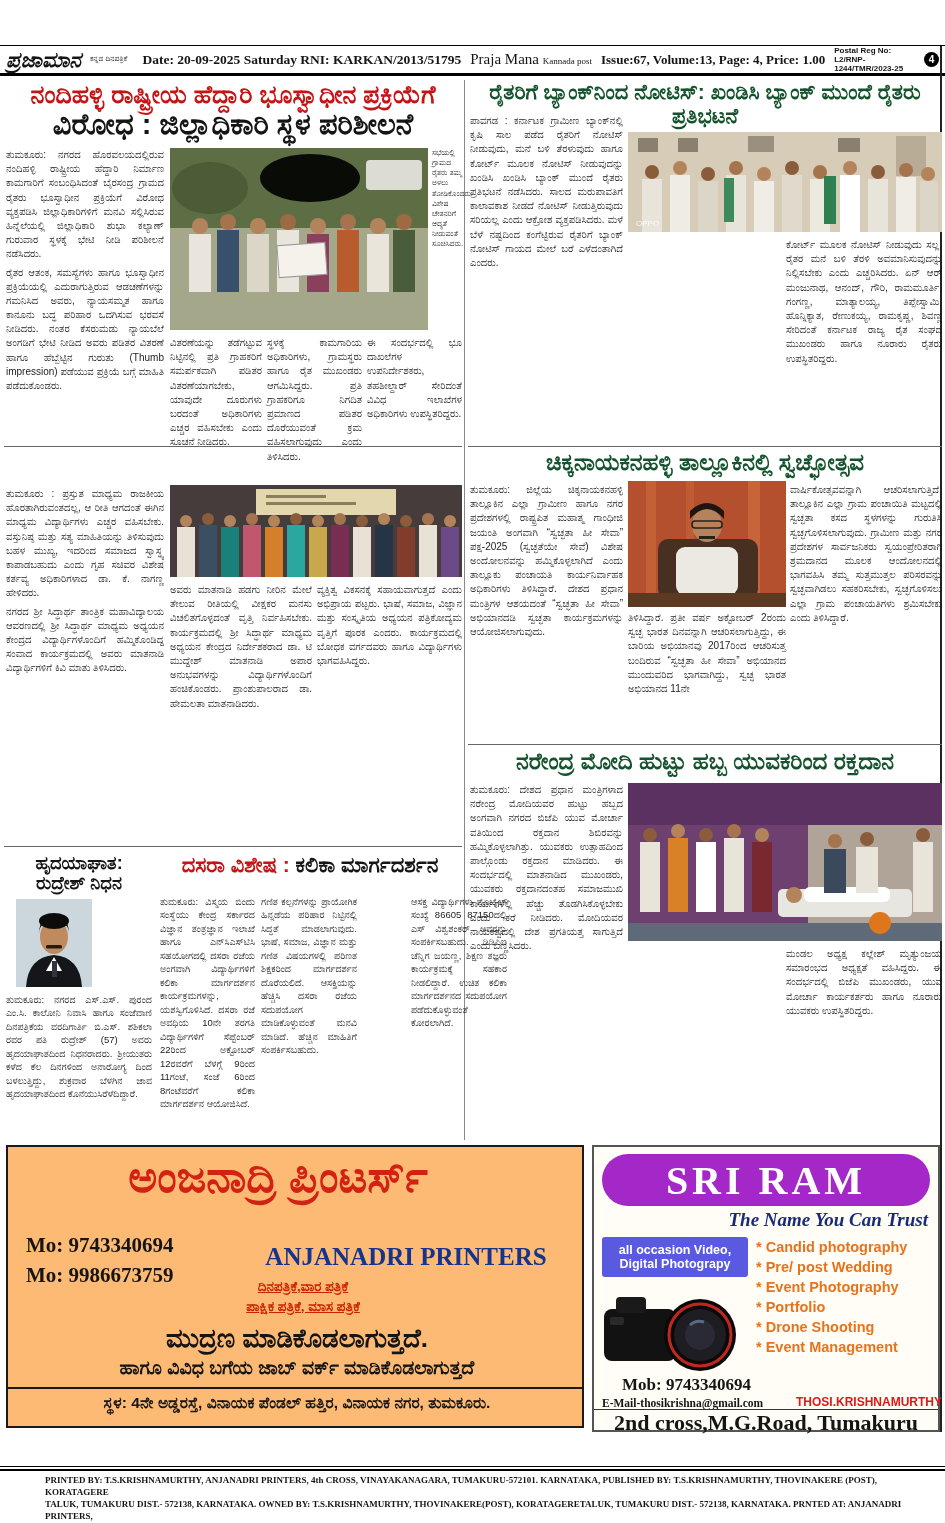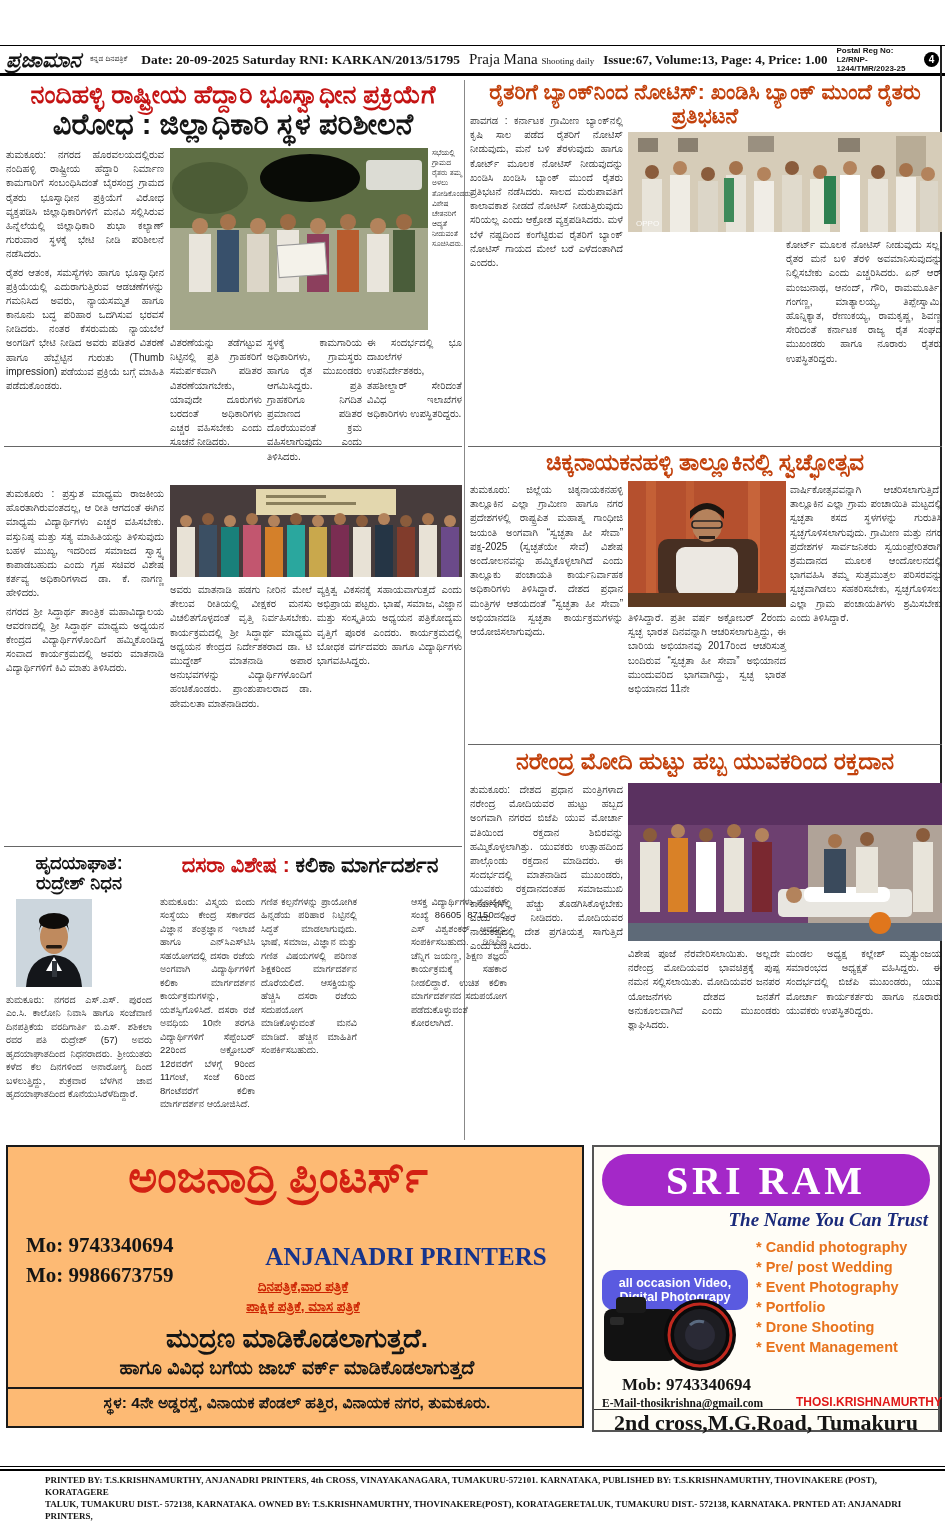--- a/index.html
+++ b/index.html
@@ -15,21 +15,21 @@
   .mh-name{font-family:"Liberation Serif",serif;font-size:15px;white-space:nowrap;}
   .mh-name small{font-size:9px;}
   .mh-issue{font-family:"Liberation Serif",serif;font-size:13px;font-weight:bold;white-space:nowrap;}
   .mh-postal{font-size:8px;font-weight:bold;width:104px;line-height:1.15;}
   .mh-badge{width:15px;height:15px;border-radius:50%;background:#000;color:#fff;font-size:10px;
             font-weight:bold;display:flex;align-items:center;justify-content:center;flex:none;}
   
   .art{position:absolute;box-sizing:border-box;}
   .kick{color:#c41414;font-weight:bold;text-align:center;line-height:1.12;}
   .hl{font-weight:bold;text-align:center;line-height:1.12;}
-  .redhl{color:#c2410c;font-weight:bold;text-align:center;line-height:1.12;}
+  .redhl{color:#14532d;font-weight:bold;text-align:center;line-height:1.12;}
   .col{position:absolute;font-size:10px;line-height:1.42;text-align:justify;color:#1c1c1c;}
   .col p{margin:0 0 4px 0;}
   .tiny{font-size:7.5px;line-height:1.35;}
   .photo{position:absolute;overflow:hidden;background:#ec4899;}
   .photo svg{display:block;width:100%;height:100%;}
   .vrule{position:absolute;left:464px;top:80px;width:1px;height:1060px;background:#888;}
   .edge{position:absolute;left:940px;top:46px;width:1.5px;height:1386px;background:#222;}
   
   .ad-left{position:absolute;left:6px;top:1145px;width:578px;height:283px;background:#fdba74;
            border:2.5px solid #1a1a1a;box-sizing:border-box;}
@@ -44,23 +44,23 @@
   .adl-sep{position:absolute;left:0;top:240px;width:100%;height:1.5px;background:#1a1a1a;}
   .adl-addr{position:absolute;left:10px;top:247px;width:558px;text-align:center;font-weight:bold;font-size:15.5px;}
   
   .ad-right{position:absolute;left:592px;top:1145px;width:348px;height:287px;background:#fffdf6;
             border:2px solid #555;box-sizing:border-box;}
   .sr-banner{position:absolute;left:8px;top:7px;width:328px;height:52px;background:#a428c8;
              border-radius:26px;color:#fff;font-family:"Liberation Serif",serif;font-weight:bold;
              font-size:40px;letter-spacing:4px;display:flex;align-items:center;justify-content:center;}
   .sr-tag{position:absolute;right:10px;top:62px;color:#1a2a7a;font-family:"Liberation Serif",serif;
           font-style:italic;font-weight:bold;font-size:19px;}
-  .sr-pill{position:absolute;left:8px;top:90px;width:146px;height:40px;background:#5a5ae0;border-radius:12px;
+  .sr-pill{position:absolute;left:8px;top:90px;width:146px;height:40px;background:#5a5ae0;border-radius:3px;
            color:#fff;font-weight:bold;font-size:12.5px;display:flex;flex-direction:column;
-           align-items:center;justify-content:center;line-height:1.15;margin-top:33px;}
+           align-items:center;justify-content:center;line-height:1.15;}
   .sr-list{position:absolute;left:162px;top:90px;width:180px;color:#e8731c;font-weight:bold;
            font-size:14.5px;line-height:1.38;}
   .sr-cam{position:absolute;left:6px;top:134px;width:150px;height:96px;}
   .sr-mob{position:absolute;left:28px;top:228px;font-family:"Liberation Serif",serif;font-weight:bold;font-size:17px;}
   .sr-mail{position:absolute;left:8px;top:250px;font-family:"Liberation Serif",serif;font-weight:bold;font-size:11.5px;}
   .sr-owner{position:absolute;left:202px;top:248px;color:#e01818;font-weight:bold;font-size:12px;text-align:center;}
   .sr-addr{position:absolute;left:0;top:262px;width:344px;text-align:center;border-top:1.5px solid #333;
            font-family:"Liberation Serif",serif;font-weight:bold;font-size:22px;}
   
   .footer{position:absolute;left:0;top:1436px;width:945px;border-top:2.5px solid #000;padding-top:3px;margin-top:33px;}
@@ -72,21 +72,21 @@
 <body>
 
 <div class="page">
 
   <div class="masthead">
     <span class="mh-logo">ಪ್ರಜಾಮಾನ</span>
     <span class="mh-logo-sub">ಕನ್ನಡ ದಿನಪತ್ರಿಕೆ</span>
     <span class="mh-date">Date: 20-09-2025 Saturday RNI: KARKAN/2013/51795</span>
     <span class="mh-name">
       <span>Praja Mana</span>
-      <small>Shooting daily</small>
+      <small>Kannada post</small>
     </span>
     <span class="mh-issue">Issue:67, Volume:13, Page: 4, Price: 1.00</span>
     <span class="mh-postal">Postal Reg No: L2/RNP-1244/TMR/2023-25</span>
     <span class="mh-badge">4</span>
   </div>
 
   <div class="vrule"></div>
   <div class="edge"></div>
 
   <div class="art" style="left:4px;top:80px;width:458px;height:367px;border-bottom:1px solid #666;">
@@ -258,21 +258,20 @@
         <rect x="150" y="106" width="134" height="28" rx="5" fill="#e8e6e0"></rect>
         <circle cx="166" cy="112" r="8" fill="#b3835c"></circle>
         <rect x="176" y="104" width="86" height="15" rx="6" fill="#ffffff"></rect>
         <circle cx="252" cy="140" r="11" fill="#e0761c"></circle>
         <rect x="196" y="66" width="22" height="44" fill="#3a4a5c"></rect>
           <circle cx="207" cy="58" r="7" fill="#a5734c"></circle>
         <rect x="228" y="64" width="22" height="46" fill="#e8e4da"></rect>
           <circle cx="239" cy="56" r="7" fill="#8a5c3c"></circle>
       </svg>
     </div>
-    <div class="col" style="left:160px;top:202px;width:152px;height:186px;">ವಿಶೇಷ ಪೂಜೆ ನೆರವೇರಿಸಲಾಯಿತು. ಅಲ್ಲದೇ ನರೇಂದ್ರ ಮೋದಿಯವರ ಭಾವಚಿತ್ರಕ್ಕೆ ಪುಷ್ಪ ನಮನ ಸಲ್ಲಿಸಲಾಯಿತು. ಮೋದಿಯವರ ಜನಪರ ಯೋಜನೆಗಳು ದೇಶದ ಜನತೆಗೆ ಅನುಕೂಲವಾಗಿವೆ ಎಂದು ಮುಖಂಡರು ಶ್ಲಾಘಿಸಿದರು.</div>
     <div class="col" style="left:318px;top:202px;width:156px;height:186px;">ಮಂಡಲ ಅಧ್ಯಕ್ಷ ಕಲ್ಲೇಶ್ ಮೃತ್ಯುಂಜಯ ಸಮಾರಂಭದ ಅಧ್ಯಕ್ಷತೆ ವಹಿಸಿದ್ದರು. ಈ ಸಂದರ್ಭದಲ್ಲಿ ಬಿಜೆಪಿ ಮುಖಂಡರು, ಯುವ ಮೋರ್ಚಾ ಕಾರ್ಯಕರ್ತರು ಹಾಗೂ ನೂರಾರು ಯುವಕರು ಉಪಸ್ಥಿತರಿದ್ದರು.</div>
   </div>
 
   <div class="art" style="left:4px;top:847px;width:150px;height:293px;">
     <div class="hl" style="font-size:18px;margin-top:6px;">ಹೃದಯಾಘಾತ:</div>
     <div class="hl" style="font-size:18px;">ರುದ್ರೇಶ್ ನಿಧನ</div>
     <div class="photo" style="left:12px;top:52px;width:76px;height:88px;">
       <svg viewBox="0 0 76 88">
         <rect width="76" height="88" fill="#ccd6dd"></rect>
         <path d="M10 88 Q12 58 38 56 Q64 58 66 88 Z" fill="#14161a"></path>

